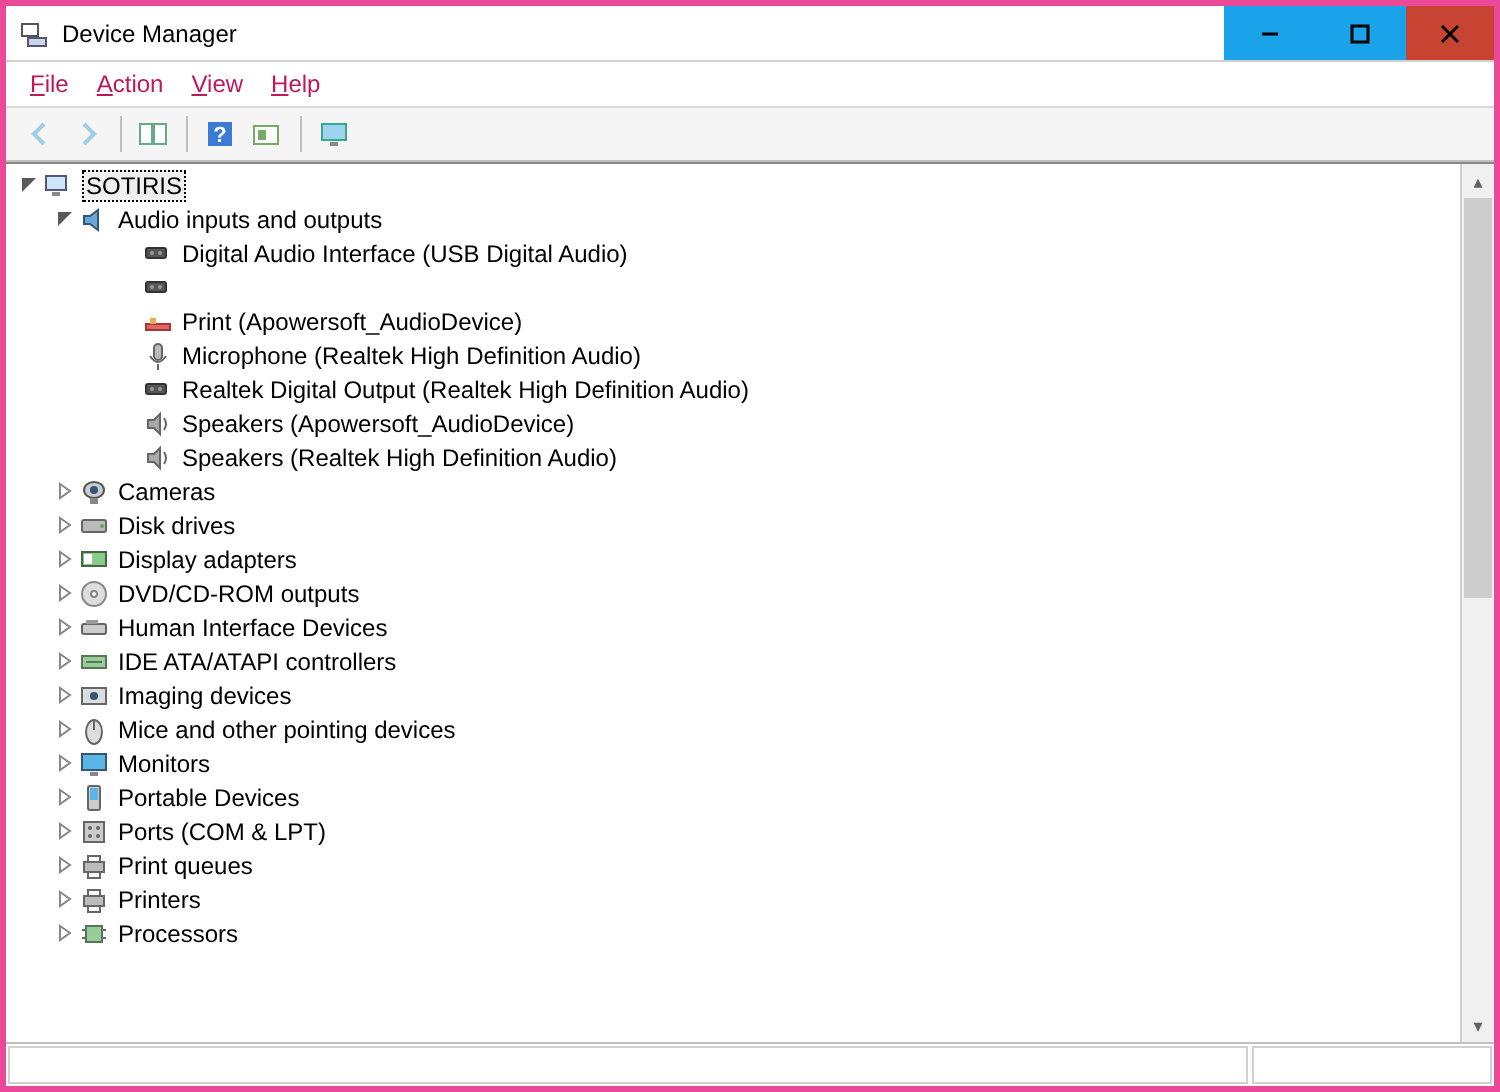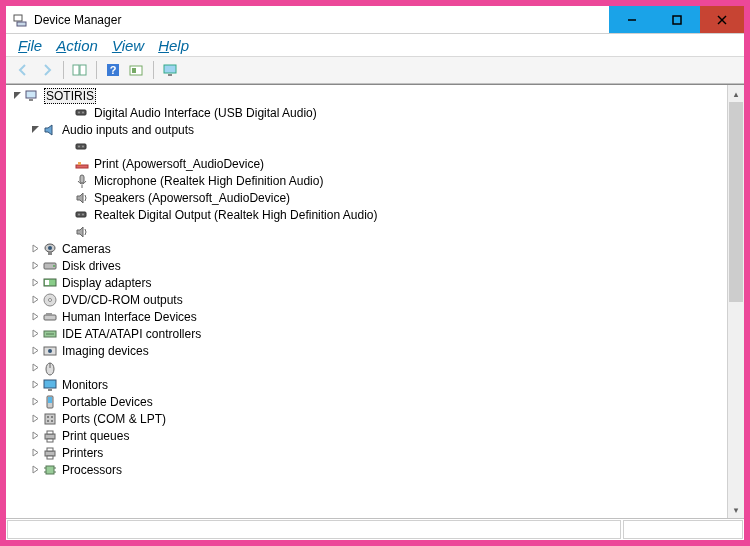--- a/index.html
+++ b/index.html
@@ -8,21 +8,21 @@
     font-family: "Segoe UI", Tahoma, sans-serif;
     font-size: 12px;
     background: #fff;
     width: 750px;
     height: 546px;
     overflow: hidden;
   }
   .window {
     width: 750px;
     height: 546px;
-    border: 6px solid #ec4899;
+    border: 3px solid #ec4899;
     background: #fff;
     display: flex;
     flex-direction: column;
   }
   .titlebar {
     height: 28px;
     background: #fff;
     display: flex;
     align-items: center;
     padding-left: 6px;
@@ -53,23 +53,22 @@
   .menubar {
     height: 22px;
     background: #fff;
     display: flex;
     align-items: center;
     padding: 0 6px;
     gap: 2px;
   }
   .menu-item {
     padding: 2px 6px;
-    font-size: 15px;
-    color: #0369a1;
-    font-style: italic;
+    font-size: 12px;
+    color: #be185d;
   }
   .menu-item .ul { text-decoration: underline; }
   .toolbar {
     height: 28px;
     background: #f5f5f5;
     border-top: 1px solid #d9d9d9;
     border-bottom: 1px solid #c0c0c0;
     display: flex;
     align-items: center;
     padding: 0 6px;
@@ -262,44 +261,44 @@
             </svg>
           </span>
     <span class="node-icon">
             <svg width="16" height="16">
               <rect x="2" y="3" width="10" height="7" fill="#cde6f7" stroke="#557"></rect>
               <rect x="5" y="11" width="4" height="2" fill="#888"></rect>
             </svg>
           </span>
     <span class="node-label">SOTIRIS</span>
   </div>
+        <div class="tree-row " style="padding-left:18px">
+    <span class="expand">
+            <svg width="9" height="9">
+              <path d="M1 1 L8 1 L1 8 Z" fill="#595959"></path>
+            </svg>
+          </span>
+    <span class="node-icon">
+            <svg width="16" height="16">
+              <path d="M3 6 L6 6 L10 3 L10 13 L6 10 L3 10 Z" fill="#6aa6d6" stroke="#357"></path>
+            </svg>
+          </span>
+    <span class="node-label">Audio inputs and outputs</span>
+  </div>
         <div class="tree-row " style="padding-left:50px">
     <span class="expand"></span>
     <span class="node-icon">
             <svg width="16" height="16">
               <rect x="2" y="5" width="10" height="5" rx="1" fill="#555" stroke="#333"></rect>
               <circle cx="5" cy="7.5" r="1" fill="#999"></circle>
               <circle cx="9" cy="7.5" r="1" fill="#999"></circle>
             </svg>
           </span>
     <span class="node-label">Digital Audio Interface (USB Digital Audio)</span>
   </div>
-        <div class="tree-row " style="padding-left:18px">
-    <span class="expand">
-            <svg width="9" height="9">
-              <path d="M1 1 L8 1 L1 8 Z" fill="#595959"></path>
-            </svg>
-          </span>
-    <span class="node-icon">
-            <svg width="16" height="16">
-              <path d="M3 6 L6 6 L10 3 L10 13 L6 10 L3 10 Z" fill="#6aa6d6" stroke="#357"></path>
-            </svg>
-          </span>
-    <span class="node-label">Audio inputs and outputs</span>
-  </div>
         <div class="tree-row " style="padding-left:50px">
     <span class="expand"></span>
     <span class="node-icon">
             <svg width="16" height="16">
               <rect x="2" y="5" width="10" height="5" rx="1" fill="#555" stroke="#333"></rect>
               <circle cx="5" cy="7.5" r="1" fill="#999"></circle>
               <circle cx="9" cy="7.5" r="1" fill="#999"></circle>
             </svg>
           </span>
   </div>
@@ -321,45 +320,46 @@
               <path d="M4 8 Q8 14 12 8" fill="none" stroke="#666"></path>
               <line x1="8" y1="12" x2="8" y2="15" stroke="#666"></line>
             </svg>
           </span>
     <span class="node-label">Microphone (Realtek High Definition Audio)</span>
   </div>
         <div class="tree-row " style="padding-left:50px">
     <span class="expand"></span>
     <span class="node-icon">
             <svg width="16" height="16">
-              <path d="M3 6 L6 6 L9 3 L9 13 L6 10 L3 10 Z" fill="#aaa" stroke="#666"></path>
-              <path d="M11 5 Q13 8 11 11" fill="none" stroke="#666"></path>
-            </svg>
-          </span>
-    <span class="node-label">Speakers (Apowersoft_AudioDevice)</span>
-  </div>
-        <div class="tree-row " style="padding-left:50px">
-    <span class="expand"></span>
-    <span class="node-icon">
-            <svg width="16" height="16">
               <rect x="2" y="5" width="10" height="5" rx="1" fill="#555" stroke="#333"></rect>
               <circle cx="5" cy="7.5" r="1" fill="#999"></circle>
               <circle cx="9" cy="7.5" r="1" fill="#999"></circle>
             </svg>
           </span>
     <span class="node-label">Realtek Digital Output (Realtek High Definition Audio)</span>
   </div>
         <div class="tree-row " style="padding-left:50px">
     <span class="expand"></span>
     <span class="node-icon">
             <svg width="16" height="16">
               <path d="M3 6 L6 6 L9 3 L9 13 L6 10 L3 10 Z" fill="#aaa" stroke="#666"></path>
               <path d="M11 5 Q13 8 11 11" fill="none" stroke="#666"></path>
             </svg>
           </span>
+    <span class="node-label">Speakers (Apowersoft_AudioDevice)</span>
+  </div>
+        <div class="tree-row " style="padding-left:50px">
+    <span class="expand"></span>
+    <span class="node-icon">
+            <svg width="16" height="16">
+              <path d="M3 6 L6 6 L9 3 L9 13 L6 10 L3 10 Z" fill="#aaa" stroke="#666"></path>
+              <path d="M11 5 Q13 8 11 11" fill="none" stroke="#666"></path>
+            </svg>
+          </span>
+    <span class="node-label">Speakers (Realtek High Definition Audio)</span>
   </div>
         <div class="tree-row " style="padding-left:18px">
     <span class="expand">
             <svg width="9" height="9">
               <path d="M2 1 L7 4.5 L2 8 Z" fill="none" stroke="#888"></path>
             </svg>
           </span>
     <span class="node-icon">
             <svg width="16" height="16">
               <ellipse cx="8" cy="7" rx="5" ry="4" fill="#ccc" stroke="#555"></ellipse>
@@ -458,20 +458,21 @@
             <svg width="9" height="9">
               <path d="M2 1 L7 4.5 L2 8 Z" fill="none" stroke="#888"></path>
             </svg>
           </span>
     <span class="node-icon">
             <svg width="16" height="16">
               <ellipse cx="8" cy="9" rx="4" ry="6" fill="#ddd" stroke="#666"></ellipse>
               <line x1="8" y1="3" x2="8" y2="8" stroke="#666"></line>
             </svg>
           </span>
+    <span class="node-label">Mice and other pointing devices</span>
   </div>
         <div class="tree-row " style="padding-left:18px">
     <span class="expand">
             <svg width="9" height="9">
               <path d="M2 1 L7 4.5 L2 8 Z" fill="none" stroke="#888"></path>
             </svg>
           </span>
     <span class="node-icon">
             <svg width="16" height="16">
               <rect x="2" y="3" width="12" height="8" fill="#5bb6e6" stroke="#357"></rect>

